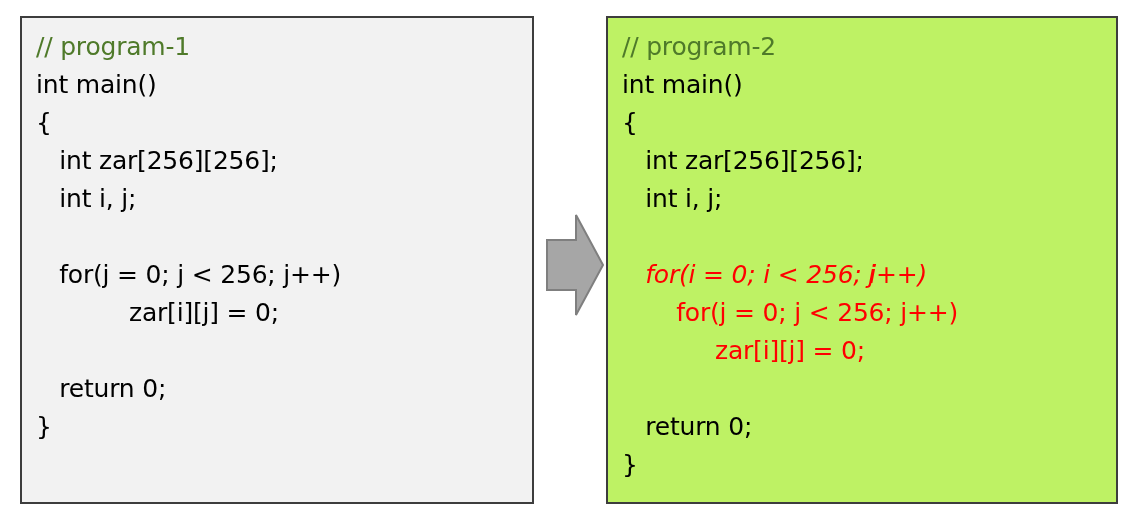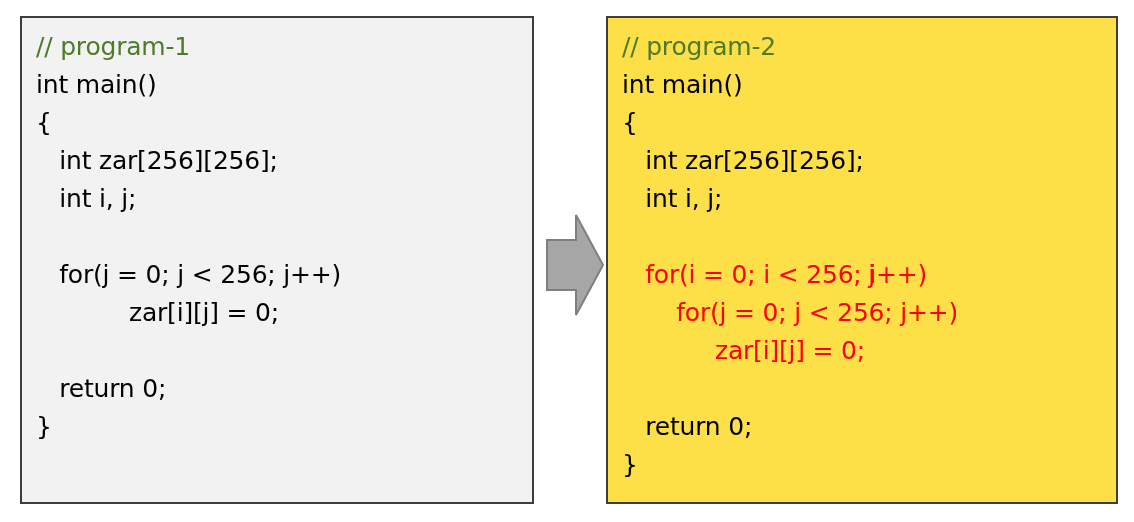--- a/index.html
+++ b/index.html
@@ -117,29 +117,29 @@
         <div class="code-line ">}</div>
       </div>
   </div>
 
   <div id="flow-arrow">
     <svg viewBox="0 0 60 104" xmlns="http://www.w3.org/2000/svg">
       <polygon points="2,27 31,27 31,2 58,52 31,102 31,77 2,77" fill="#a6a6a6" stroke="#7f7f7f" stroke-width="2" stroke-linejoin="miter"></polygon>
     </svg>
   </div>
 
-  <div class="code-panel" id="panel-right" style="background: #fde047; border-color: rgb(61, 61, 61);">
+  <div class="code-panel" id="panel-right" style="background: #bef264; border-color: rgb(61, 61, 61);">
     <div class="code-body">
         <div class="code-line comment" style="color: rgb(79, 122, 42);">// program-2</div>
         <div class="code-line ">int main()</div>
         <div class="code-line ">{</div>
         <div class="code-line ">   int zar[256][256];</div>
         <div class="code-line ">   int i, j;</div>
         <div class="code-line blank">&nbsp;</div>
-        <div class="code-line highlight" style="color: rgb(255, 0, 0);">   for(i = 0; i &lt; 256; <span class="overstrike"><span class="ghost" style="color: rgb(255, 0, 0);">j</span><span>i</span></span>++)</div>
+        <div class="code-line highlight" style="color: rgb(255, 0, 0); font-style: italic;">   for(i = 0; i &lt; 256; <span class="overstrike"><span class="ghost" style="color: rgb(255, 0, 0);">j</span><span>i</span></span>++)</div>
         <div class="code-line highlight" style="color: rgb(255, 0, 0);">       for(j = 0; j &lt; 256; j++)</div>
         <div class="code-line highlight" style="color: rgb(255, 0, 0);">            zar[i][j] = 0;</div>
         <div class="code-line blank">&nbsp;</div>
         <div class="code-line ">   return 0;</div>
         <div class="code-line ">}</div>
       </div>
   </div>
 
 </div>
 

